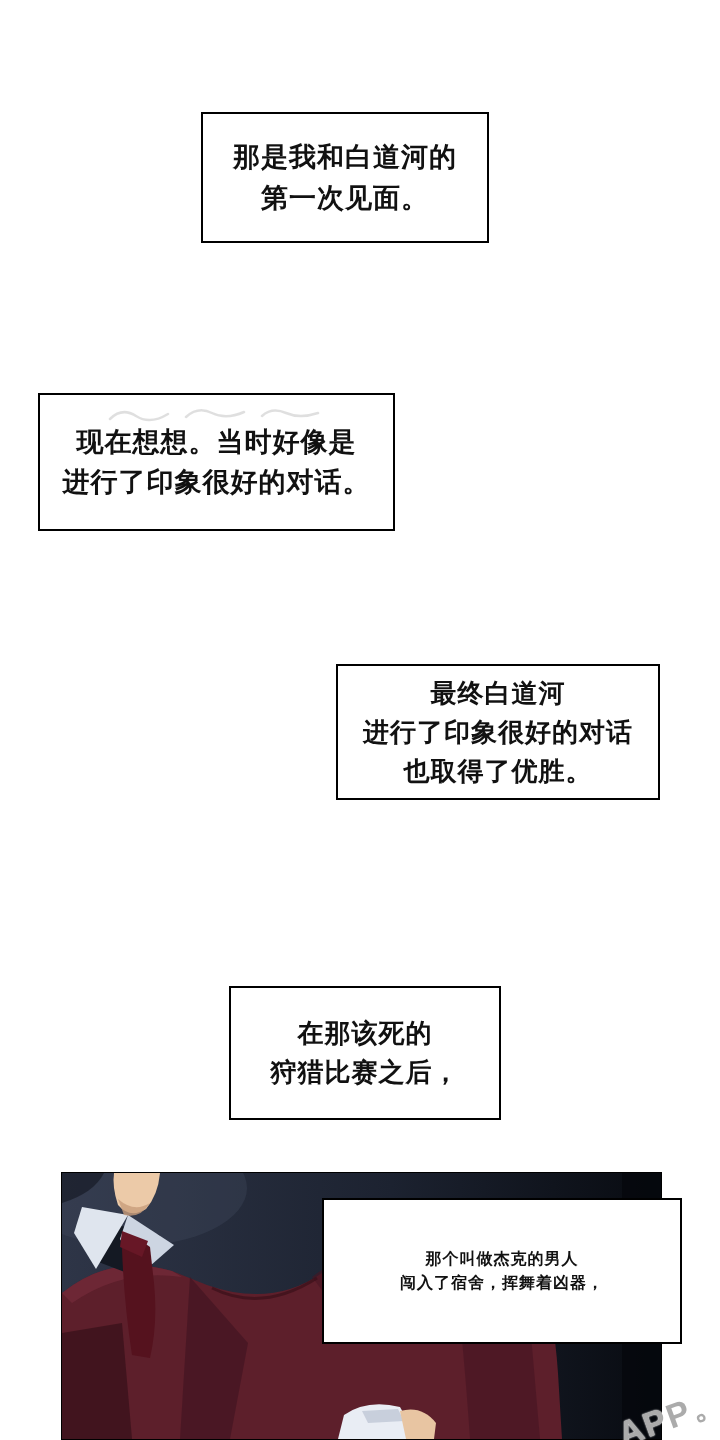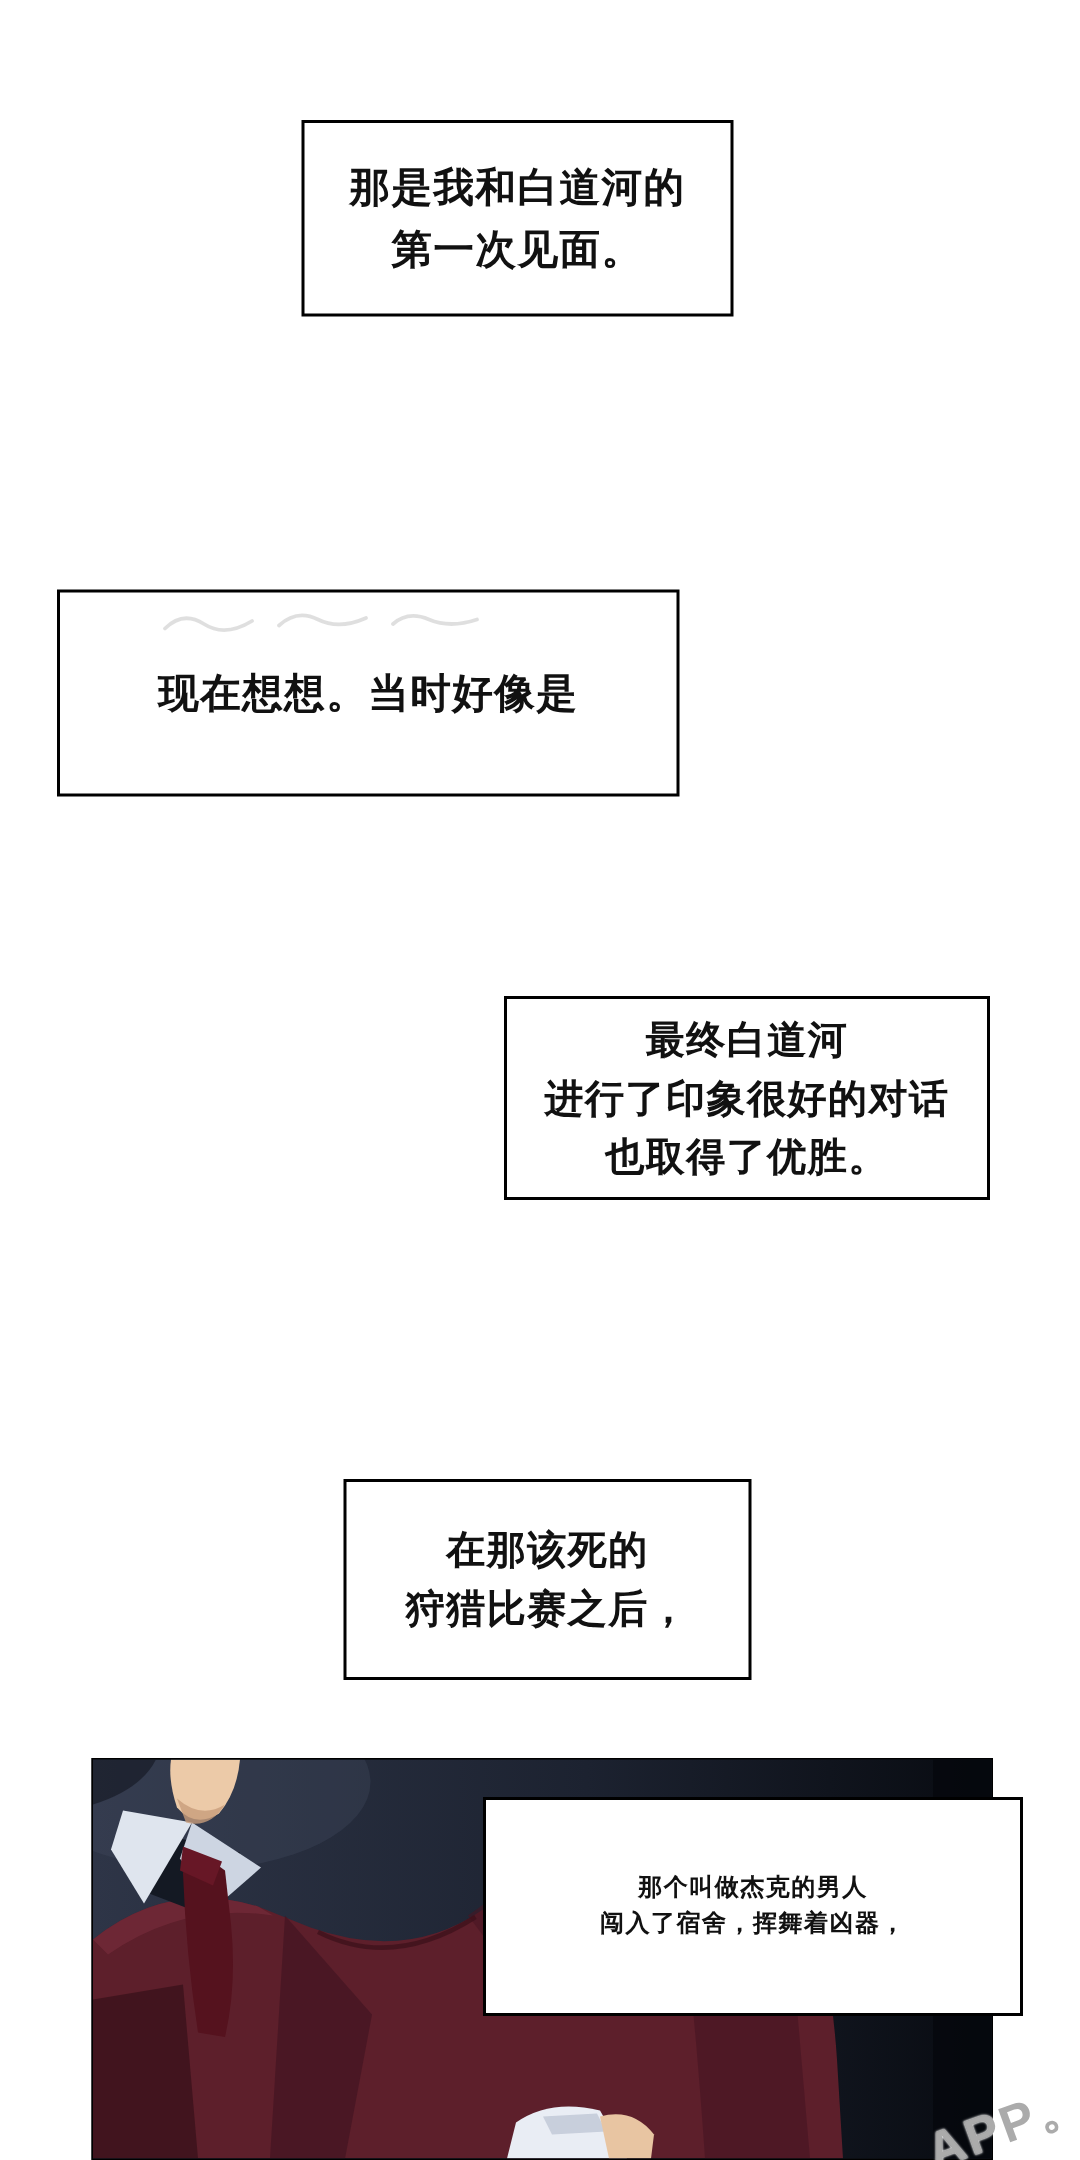--- a/index.html
+++ b/index.html
@@ -17,22 +17,22 @@
     background:#ffffff;
     border:2px solid #000000;
     display:flex; flex-direction:column;
     justify-content:center; align-items:center;
     text-align:center;
     color:#111111;
     font-weight:700;
     letter-spacing:1px;
   }
   .nbox .line { line-height:1.5; white-space:nowrap; }
-  #box1 { left:201px; top:80px;  width:288px; height:131px; font-size:27px; }
-  #box2 { left:38px;  top:393px; width:415px; height:138px; font-size:27px; }
+  #box1 { left:201px; top:112px;  width:288px; height:131px; font-size:27px; }
+  #box2 { left:38px;  top:393px; width:357px; height:138px; font-size:27px; }
   #box3 { left:336px; top:664px; width:324px; height:136px; font-size:26px; }
   #box4 { left:229px; top:986px; width:272px; height:134px; font-size:26px; }
   #box5 { left:322px; top:1198px; width:360px; height:146px; font-size:16px; z-index:3; }
 
   .scribble {
     position:absolute; top:6px; left:64px;
     width:230px; height:26px;
     opacity:0.18;
     pointer-events:none;
   }
@@ -69,20 +69,21 @@
   <div class="nbox" id="box1">
     <div class="line">那是我和白道河的</div>
     <div class="line">第一次见面。</div>
   </div>
 
   <div class="nbox" id="box2">
     <svg class="scribble" viewBox="0 0 230 26">
       <path d="M6,18 Q18,6 32,15 T64,13 M82,16 Q94,5 108,12 T140,11 M158,15 Q168,6 182,12 T214,12" stroke="#555555" stroke-width="2.5" fill="none" stroke-linecap="round"></path>
     </svg>
     <div class="line">现在想想。当时好像是</div>
+    <div class="line">进行了印象很好的对话。</div>
   </div>
 
   <div class="nbox" id="box3">
     <div class="line">最终白道河</div>
     <div class="line">进行了印象很好的对话</div>
     <div class="line">也取得了优胜。</div>
   </div>
 
   <div class="nbox" id="box4">
     <div class="line">在那该死的</div>

